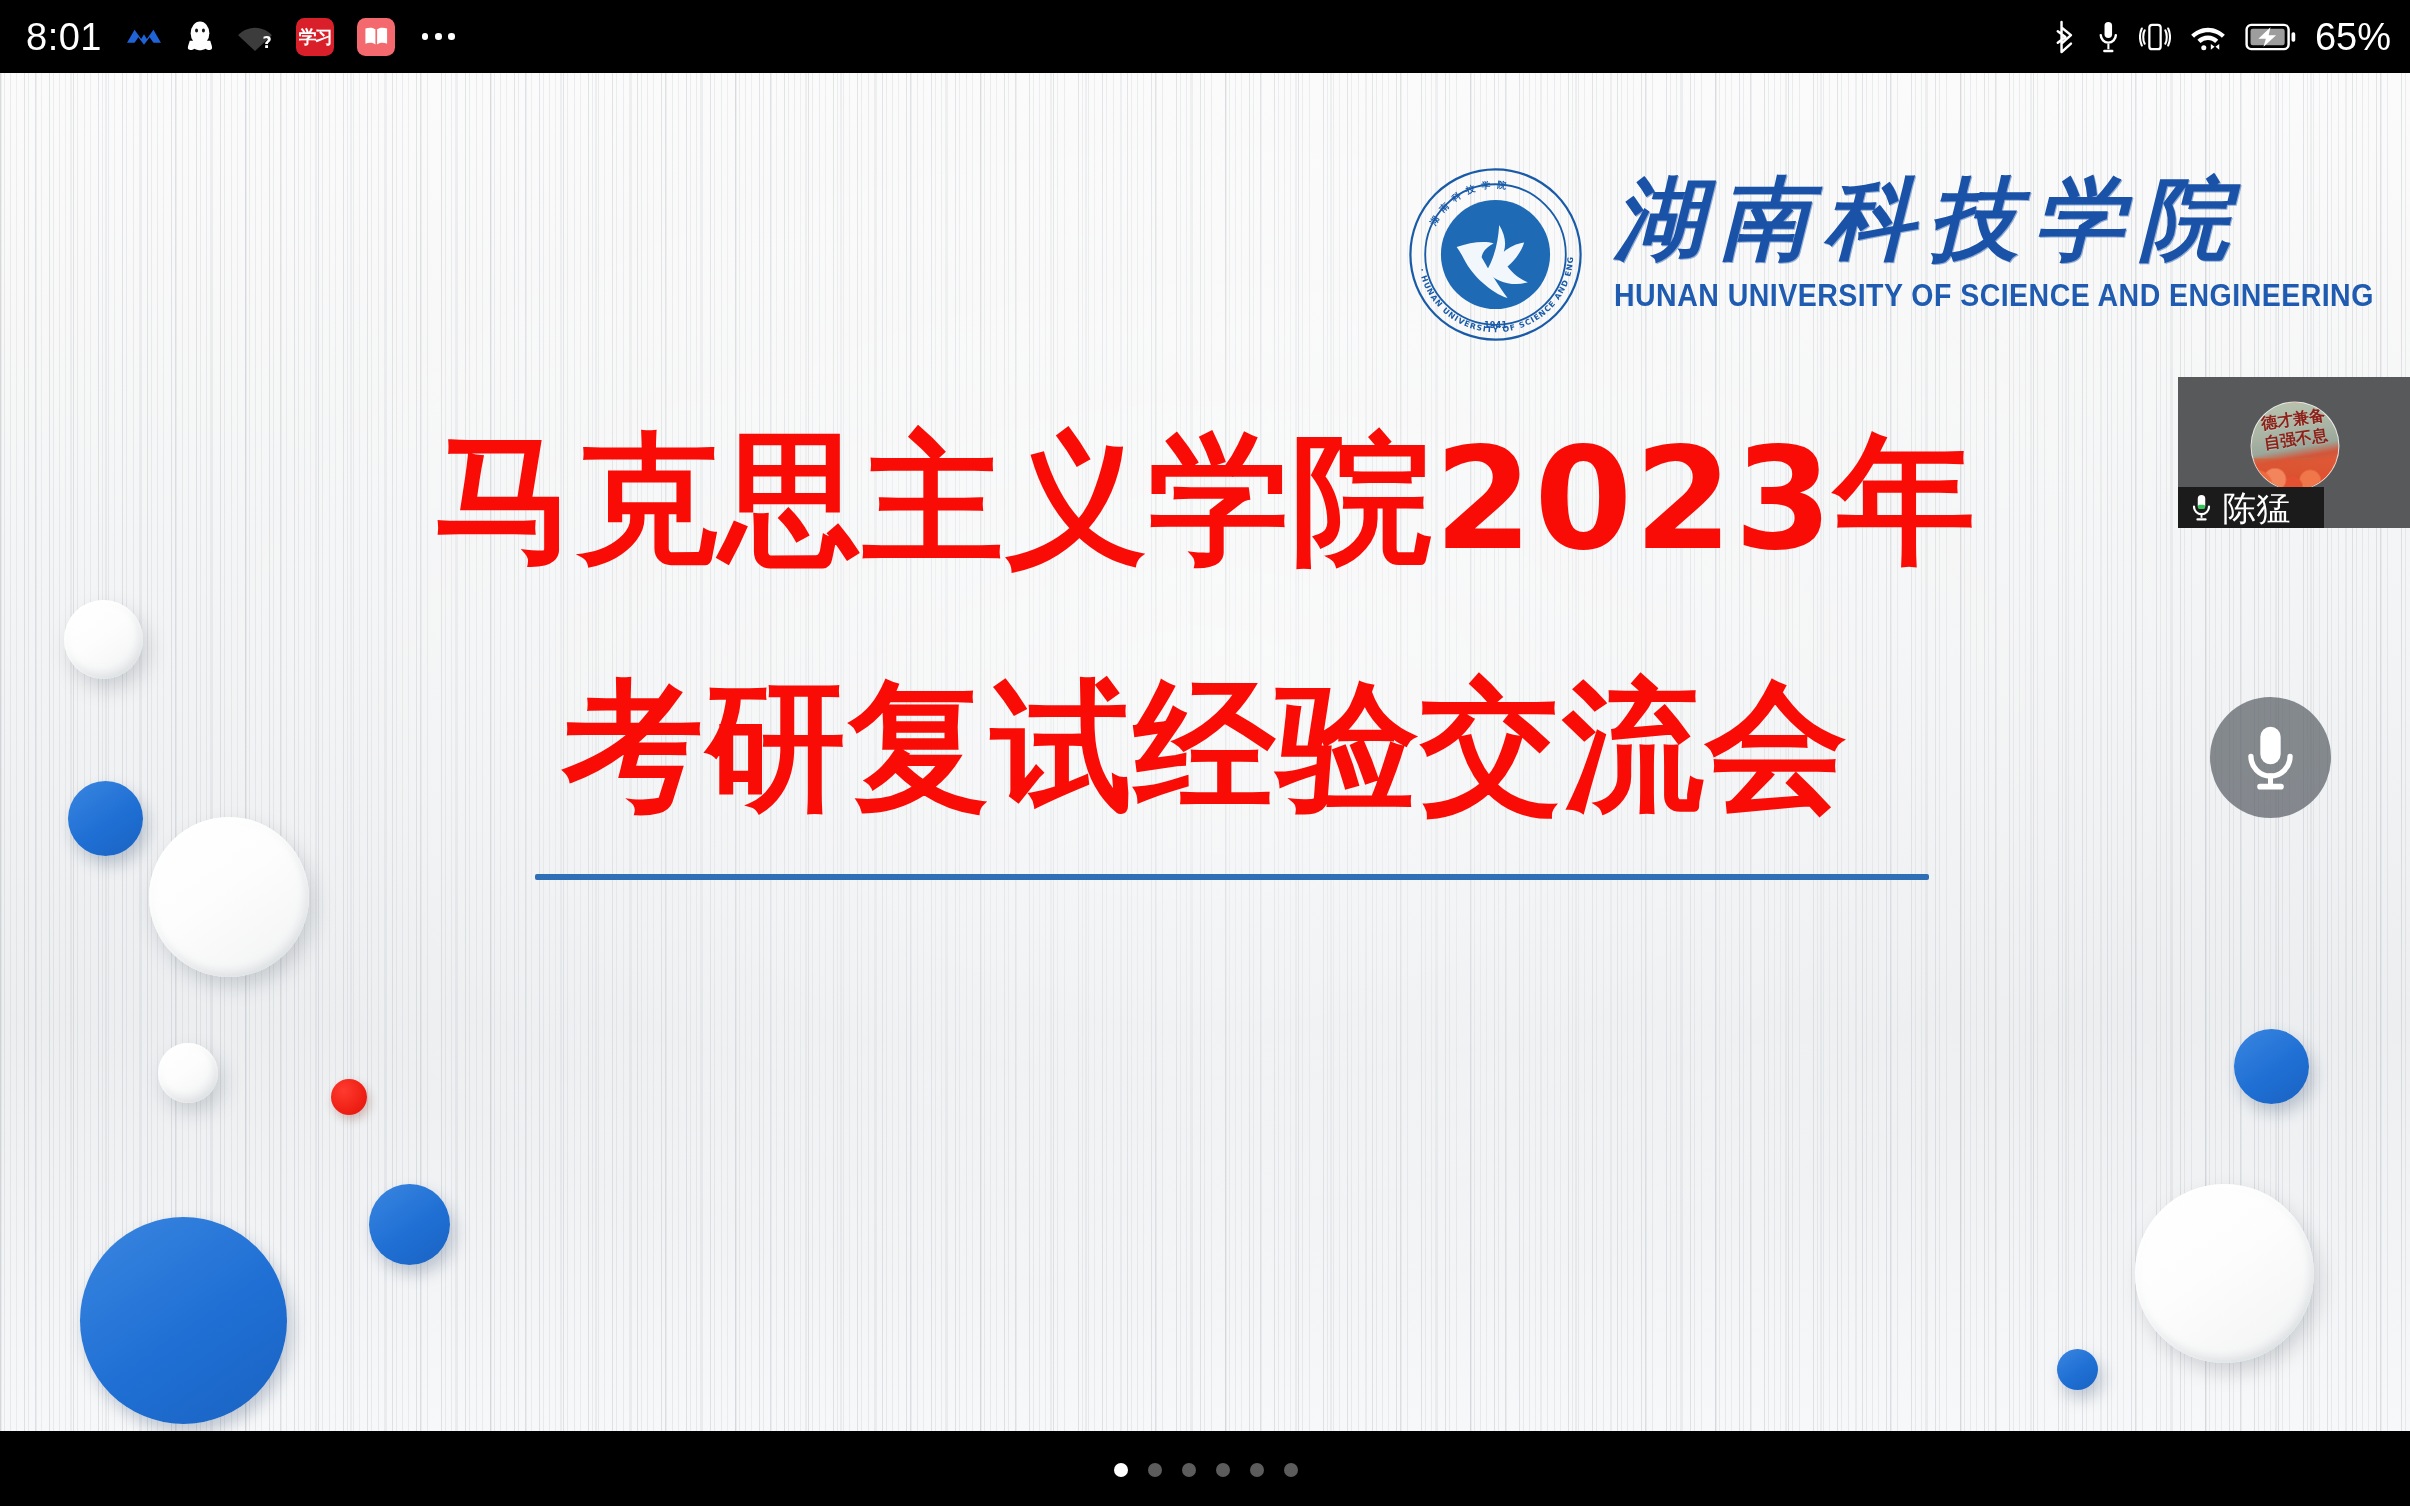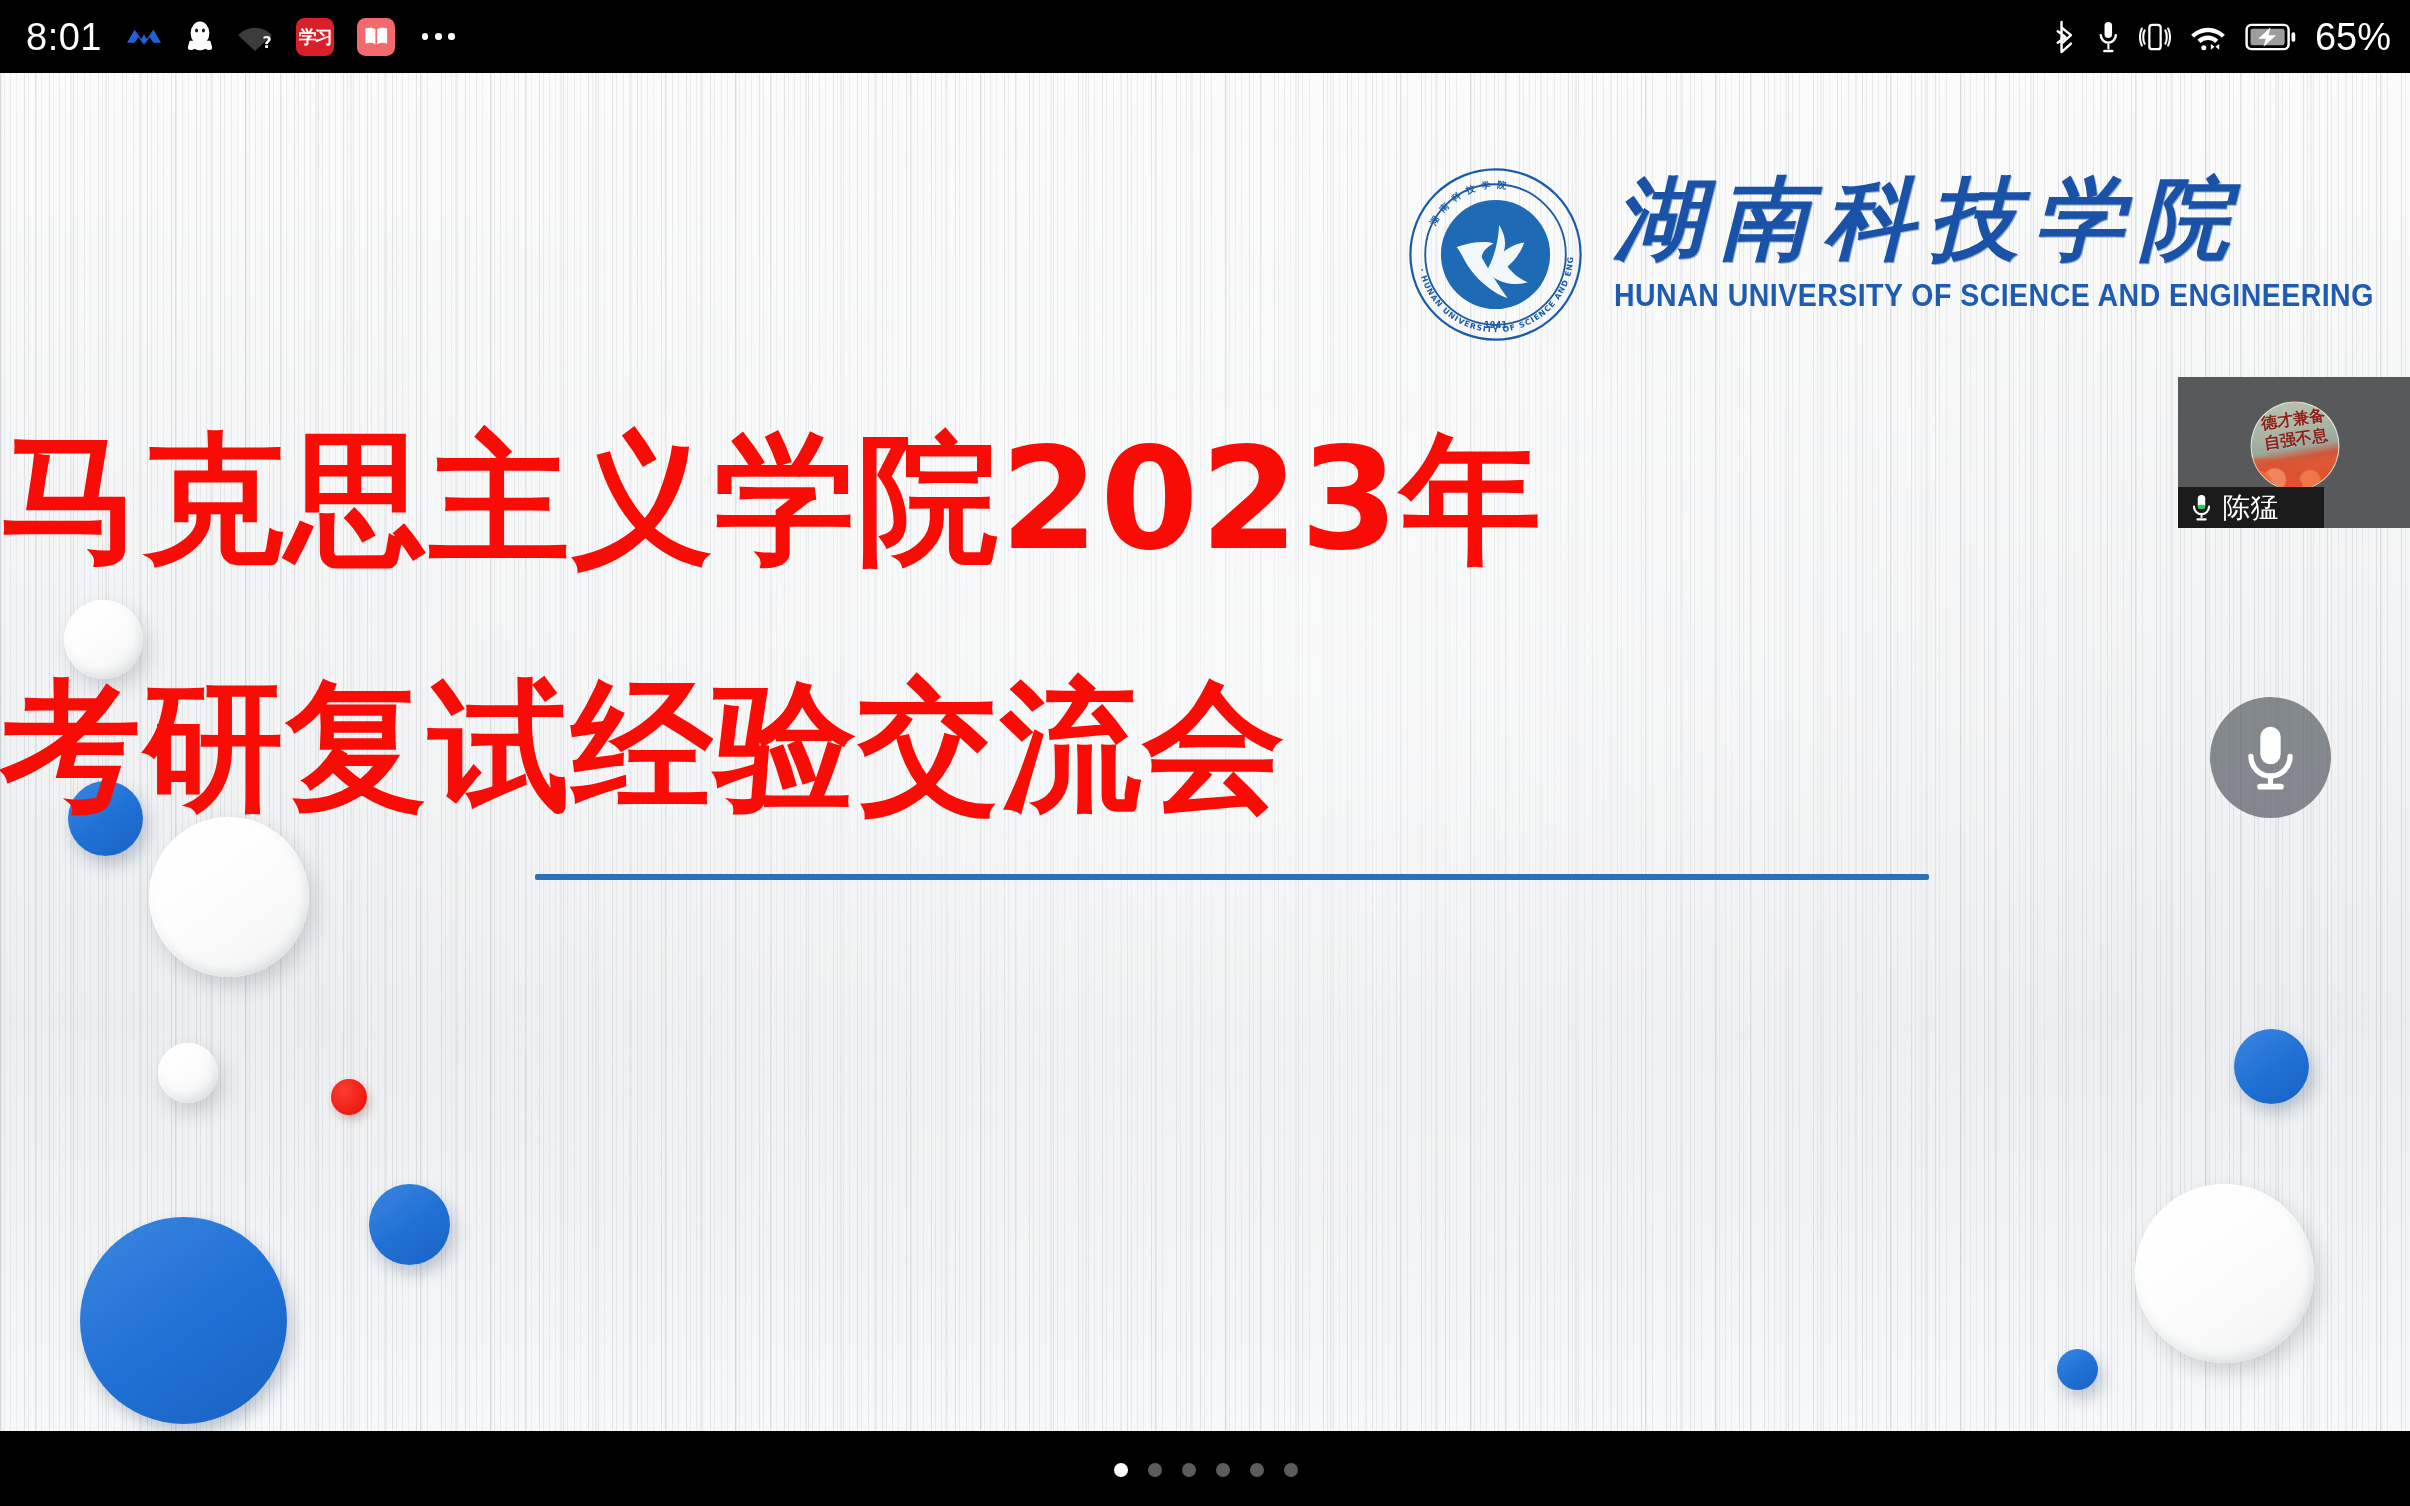--- a/index.html
+++ b/index.html
@@ -95,21 +95,21 @@
   }
   #logo-en{
     font-size:31px; font-weight:700; color:#1f5bb0;
     letter-spacing:0.5px; transform:scaleX(0.92); transform-origin:left center;
     white-space:nowrap; margin-top:9.4px;
   }
 
   
   #title-wrap{ position:absolute; left:0; top:0; width:2411px; z-index:6; }
   .title-line{
-    position:absolute; width:100%; 
+    position:absolute; width:100%; text-align:center;
     color:#f90c06; font-weight:700;
     font-family:"DejaVu Sans","Liberation Sans",sans-serif;
     font-size:141px; line-height:1; letter-spacing:1.9px;
     white-space:nowrap;
   }
   #title-1{ top:356px; }
   #title-2{ top:603px; }
   #title-rule{
     position:absolute; left:535px; top:801px; width:1394px; height:5.6px;
     background:#2f6fb5; z-index:6; border-radius:1.9px;
@@ -150,21 +150,21 @@
       radial-gradient(circle at 84% 74%,#e3502f 0 16%,transparent 17%),
       radial-gradient(circle at 20% 95%,#7a9a4e 0 18%,transparent 19%),
       radial-gradient(circle at 58% 96%,#6f9347 0 18%,transparent 19%),
       linear-gradient(180deg,rgba(226,86,50,0.55) 0%,#d9502e 55%,#b94126 100%);
   }
   #tile-namebar{
     position:absolute; left:0; bottom:0; height:41px; width:146px;
     background:#1b1b1b; display:flex; align-items:center; gap:10.4px;
     padding-left:13px;
   }
-  #tile-name{ color:#fff; font-size:28px; line-height:1; white-space:nowrap;
+  #tile-name{ color:#fff; font-size:34px; line-height:1; white-space:nowrap;
     font-family:"DejaVu Sans","Liberation Sans",sans-serif; }
 
   
   .mic-svg{ display:block; }
 
   #mic-float{
     position:absolute; left:2210px; top:697px; width:121px; height:121px;
     border-radius:50%; background:rgba(90,95,103,0.72); z-index:29;
     display:flex; align-items:center; justify-content:center;
   }

